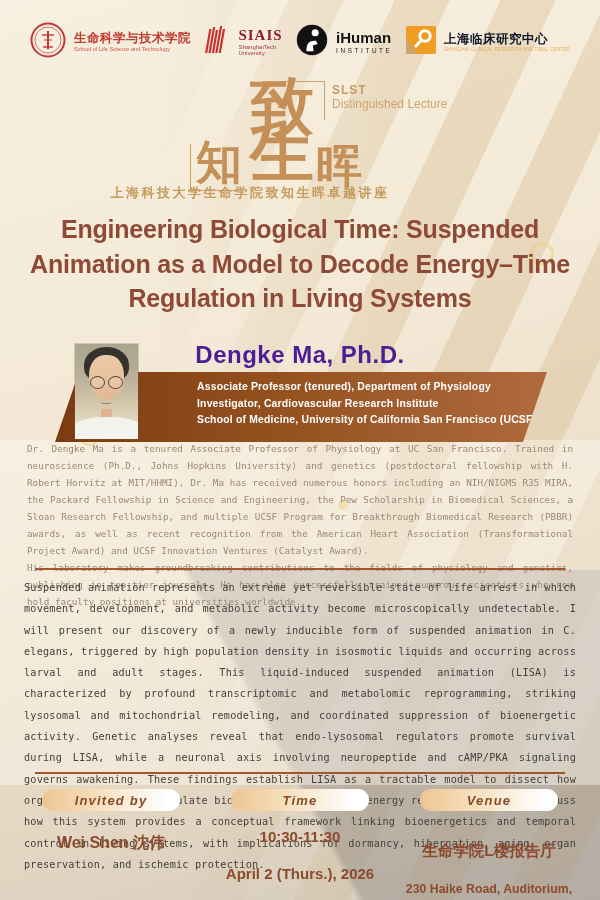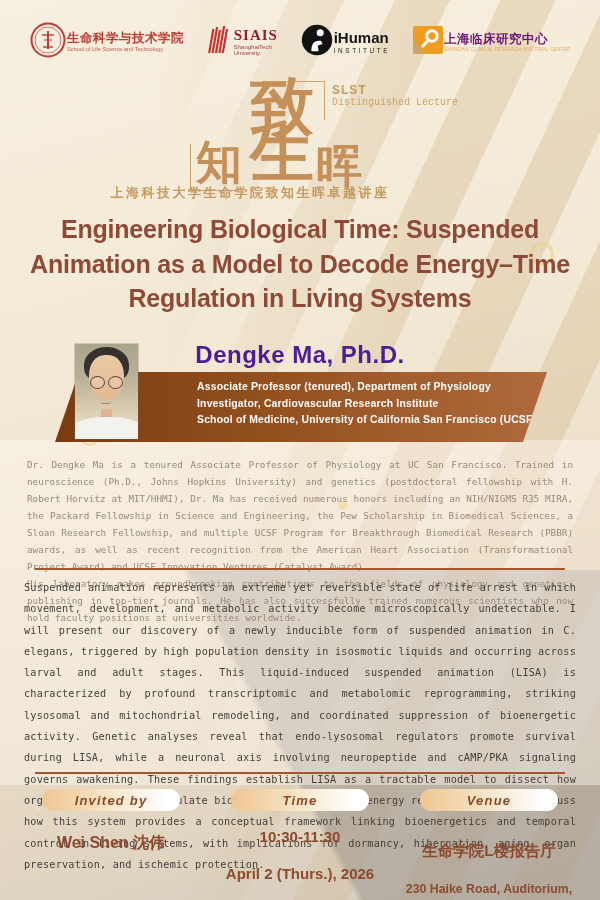--- a/index.html
+++ b/index.html
@@ -26,40 +26,40 @@
       radial-gradient(circle 2px at 18% 85%,rgba(255,240,200,.85),transparent 70%),
       radial-gradient(circle 2px at 62% 15%,rgba(255,238,195,.75),transparent 70%);}
   .bokeh{position:absolute;border-radius:50%;pointer-events:none;}
   .bokeh.b1{left:462px;top:372px;width:22px;height:22px;border:3px solid rgba(235,198,95,.55);}
   .bokeh.b2{left:80px;top:427px;width:15px;height:15px;border:2.5px solid rgba(235,198,95,.5);}
   .bokeh.b3{left:530px;top:242px;width:18px;height:18px;border:3px solid rgba(238,205,110,.45);}
   .bokeh.b4{left:338px;top:500px;width:10px;height:10px;background:rgba(240,208,120,.4);}
 
   
   .logos{position:absolute;left:0;top:22px;width:600px;display:flex;align-items:center;justify-content:space-between;padding:0 30px;box-sizing:border-box;}
-  .logo{display:flex;align-items:center;gap:1px;justify-content:flex-end;}
+  .logo{display:flex;align-items:center;gap:8px;justify-content:flex-end;}
   .logo .col{display:flex;flex-direction:column;line-height:1.12;}
   .l1-cn{color:#bf3a31;font-weight:bold;font-size:12.5px;letter-spacing:.5px;}
   .l1-en{color:#c9574d;font-size:5.6px;margin-top:1px;}
   .l2-t{color:#8e1f33;font-size:15px;font-weight:bold;font-family:"Liberation Serif",serif;letter-spacing:1px;}
   .l2-s{color:#9c3a46;font-size:6px;}
   .l3-t{color:#141414;font-size:15px;font-weight:bold;}
   .l3-s{color:#222;font-size:6.4px;letter-spacing:2.6px;}
-  .l4-cn{color:#701a75;font-weight:bold;font-size:12.5px;letter-spacing:.5px;}
+  .l4-cn{color:#0f172a;font-weight:bold;font-size:12.5px;letter-spacing:.5px;}
   .l4-en{color:#e8ab58;font-size:4.6px;margin-top:1px;letter-spacing:.2px;}
 
   
   .emblem{position:absolute;left:0;top:80px;width:600px;height:128px;color:#c49057;}
   .em-ch{position:absolute;font-weight:900;font-family:"Liberation Serif",serif;line-height:1;}
   .em-zhi1{left:250px;top:-4px;font-size:64px;}
   .em-zhi2{left:196px;top:60px;font-size:46px;}
   .em-sheng{left:250px;top:42px;font-size:64px;}
   .em-hui{left:316px;top:64px;font-size:46px;}
   .em-slst{position:absolute;left:332px;top:3px;font-size:12px;font-weight:bold;color:#c79a60;letter-spacing:1px;}
-  .em-dl{position:absolute;left:332px;top:17px;font-size:10px;color:#cda56c;font-family:Liberation Mono, monospace;}
+  .em-dl{position:absolute;left:332px;top:17px;font-size:12px;color:#cda56c;}
   .em-br1{position:absolute;left:262px;top:1px;width:62px;height:38px;border-top:1.5px solid #cda56c;border-right:1.5px solid #cda56c;}
   .em-br2{position:absolute;left:190px;top:64px;width:48px;height:46px;border-left:1.5px solid #cda56c;border-bottom:1.5px solid #cda56c;}
   .em-series{position:absolute;left:0;top:104px;width:500px;text-align:center;font-size:13px;letter-spacing:2.5px;color:#c59a5e;font-weight:bold;}
 
   
   .title{position:absolute;left:10px;top:212px;width:580px;text-align:center;
     font-size:25px;font-weight:bold;line-height:1.38;color:#8e4a36;letter-spacing:-.2px;}
 
   
   .sp-name{position:absolute;left:0;top:341px;width:600px;text-align:center;font-size:24px;font-weight:bold;color:#4c1d95;letter-spacing:.5px;}
@@ -72,21 +72,21 @@
     background:linear-gradient(180deg,#a9a58d 0%,#b9b097 35%,#d6c9ac 65%,#efe9dc 100%);box-shadow:0 0 0 1px rgba(120,90,60,.25);}
   .photo .hair{position:absolute;left:9px;top:3px;width:45px;height:36px;background:#35312c;border-radius:50% 50% 42% 42%;}
   .photo .face{position:absolute;left:14px;top:11px;width:35px;height:45px;background:linear-gradient(#eccaa7,#e2b894);border-radius:46% 46% 52% 52%;}
   .photo .glassL,.photo .glassR{position:absolute;top:32px;width:13px;height:11px;border:1.6px solid #53493c;border-radius:50%;background:rgba(255,255,255,.12);}
   .photo .glassL{left:15px;} .photo .glassR{left:33px;}
   .photo .mouth{position:absolute;left:25px;top:56px;width:12px;height:3px;border-bottom:1.6px solid #b07a5c;border-radius:50%;}
   .photo .shirt{position:absolute;left:-4px;bottom:-6px;width:72px;height:28px;background:#f4f2ec;border-radius:45% 45% 0 0;}
   .photo .neck{position:absolute;left:26px;bottom:20px;width:11px;height:10px;background:#e0b48e;}
 
   
-  .bio{position:absolute;left:27px;top:456px;width:546px;font-family:"DejaVu Sans Mono",monospace;
+  .bio{position:absolute;left:27px;top:440px;width:546px;font-family:"DejaVu Sans Mono",monospace;
     font-size:9.3px;line-height:17px;color:#9b8878;text-align:justify;}
   .bio p{margin:0;}
   .sep{position:absolute;left:35px;width:530px;height:0;border-top:2px solid #a5552c;}
   .sep1{top:568px;} .sep2{top:772px;}
   .abstract{position:absolute;left:24px;top:577px;width:552px;font-family:"DejaVu Sans Mono",monospace;
     font-size:10.2px;line-height:21.3px;color:#45403b;text-align:justify;letter-spacing:.2px;}
 
   
   .footer{position:absolute;left:0;top:789px;width:600px;padding:0 26px;box-sizing:border-box;display:flex;justify-content:space-between;z-index:2;}
   .fcol{width:170px;display:flex;flex-direction:column;align-items:center;}

